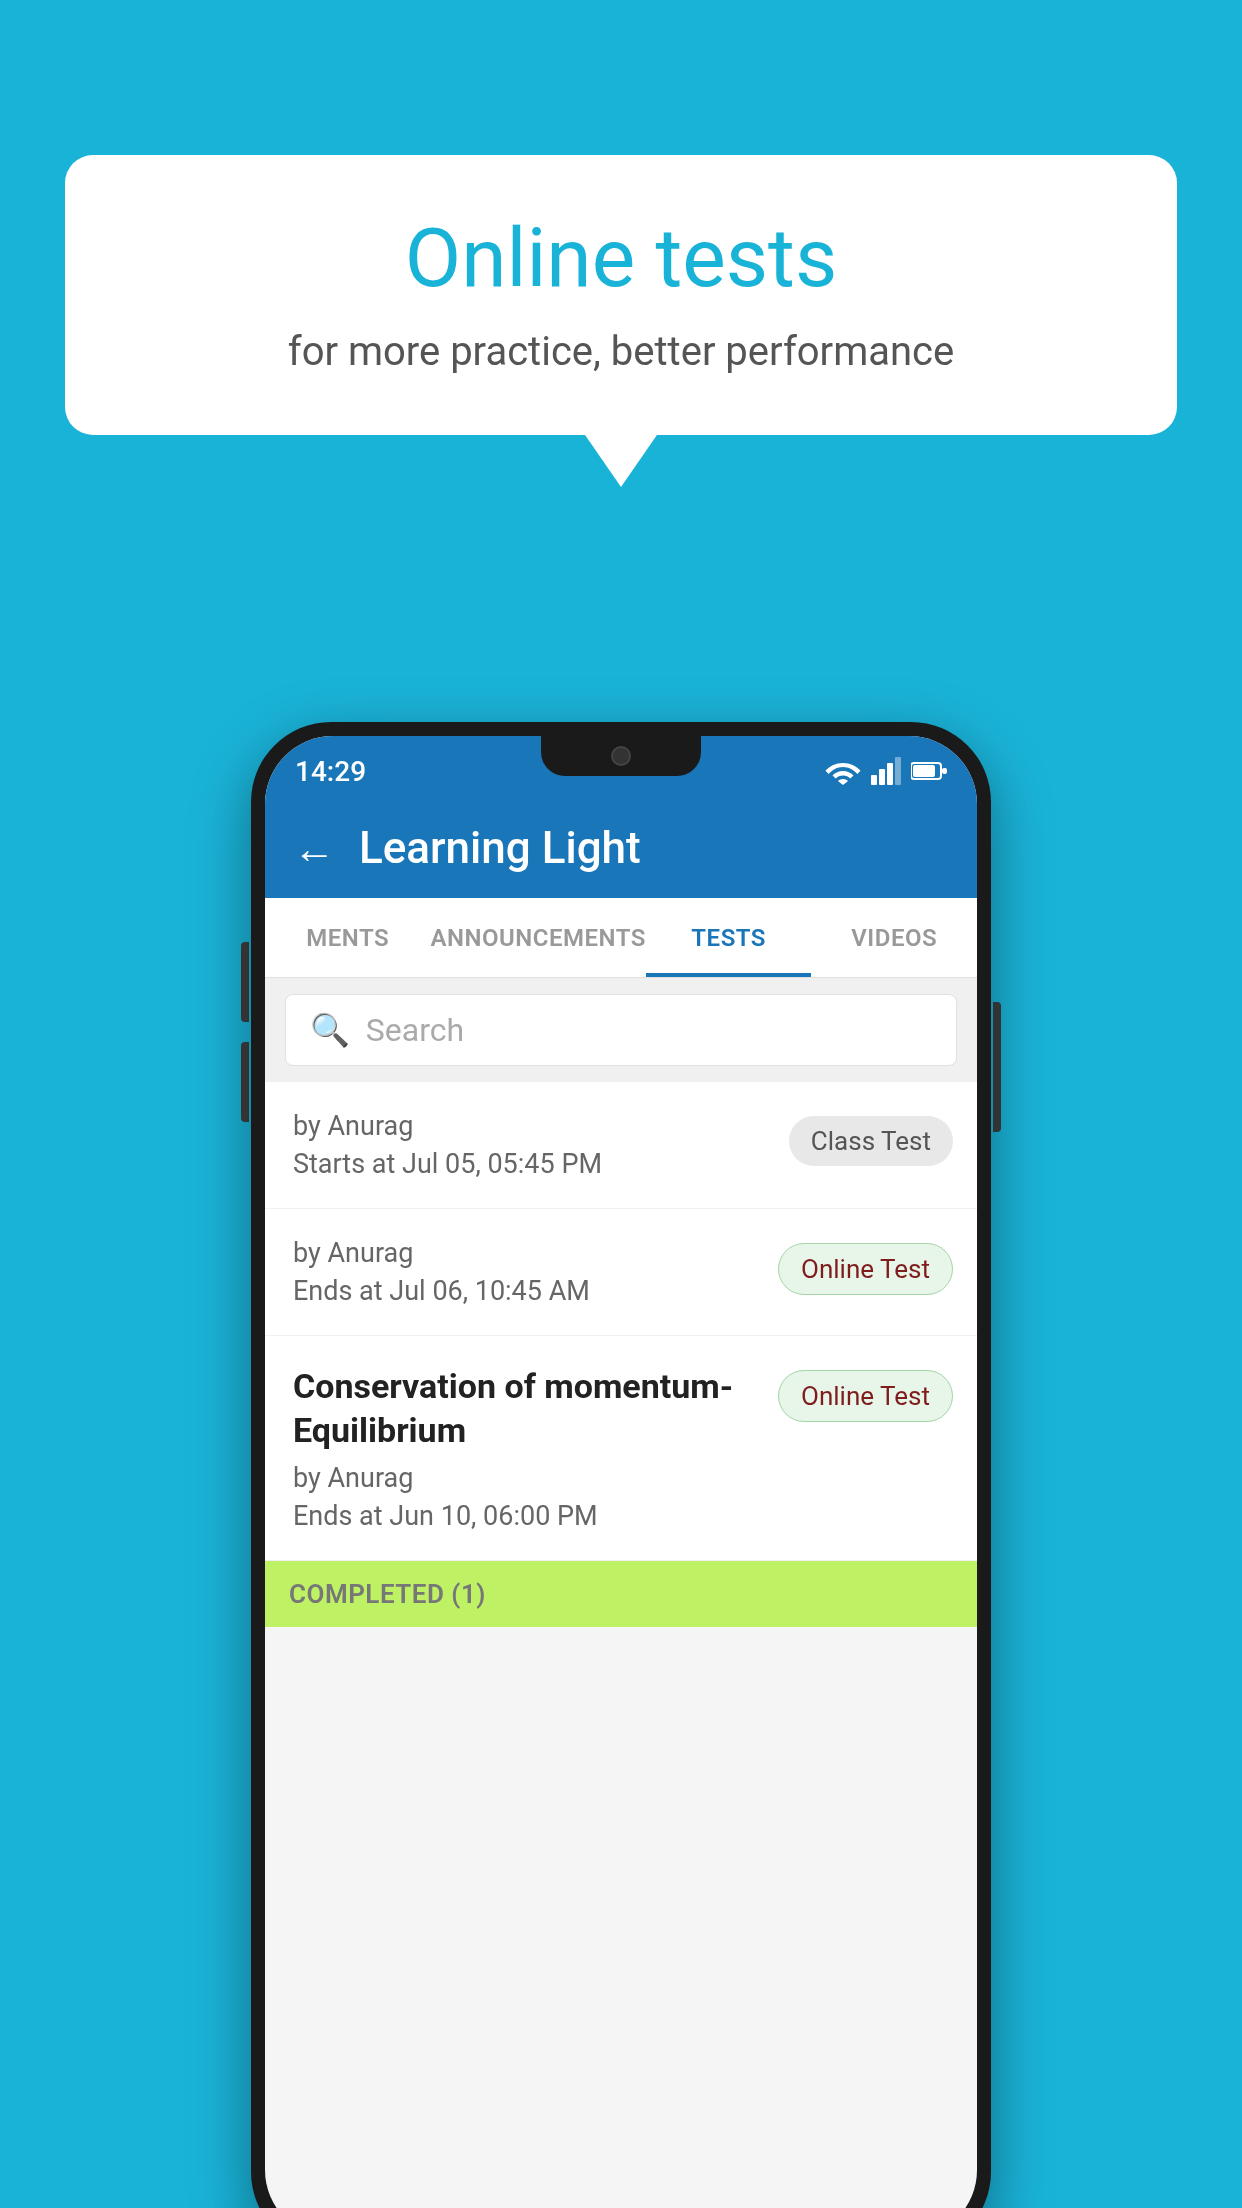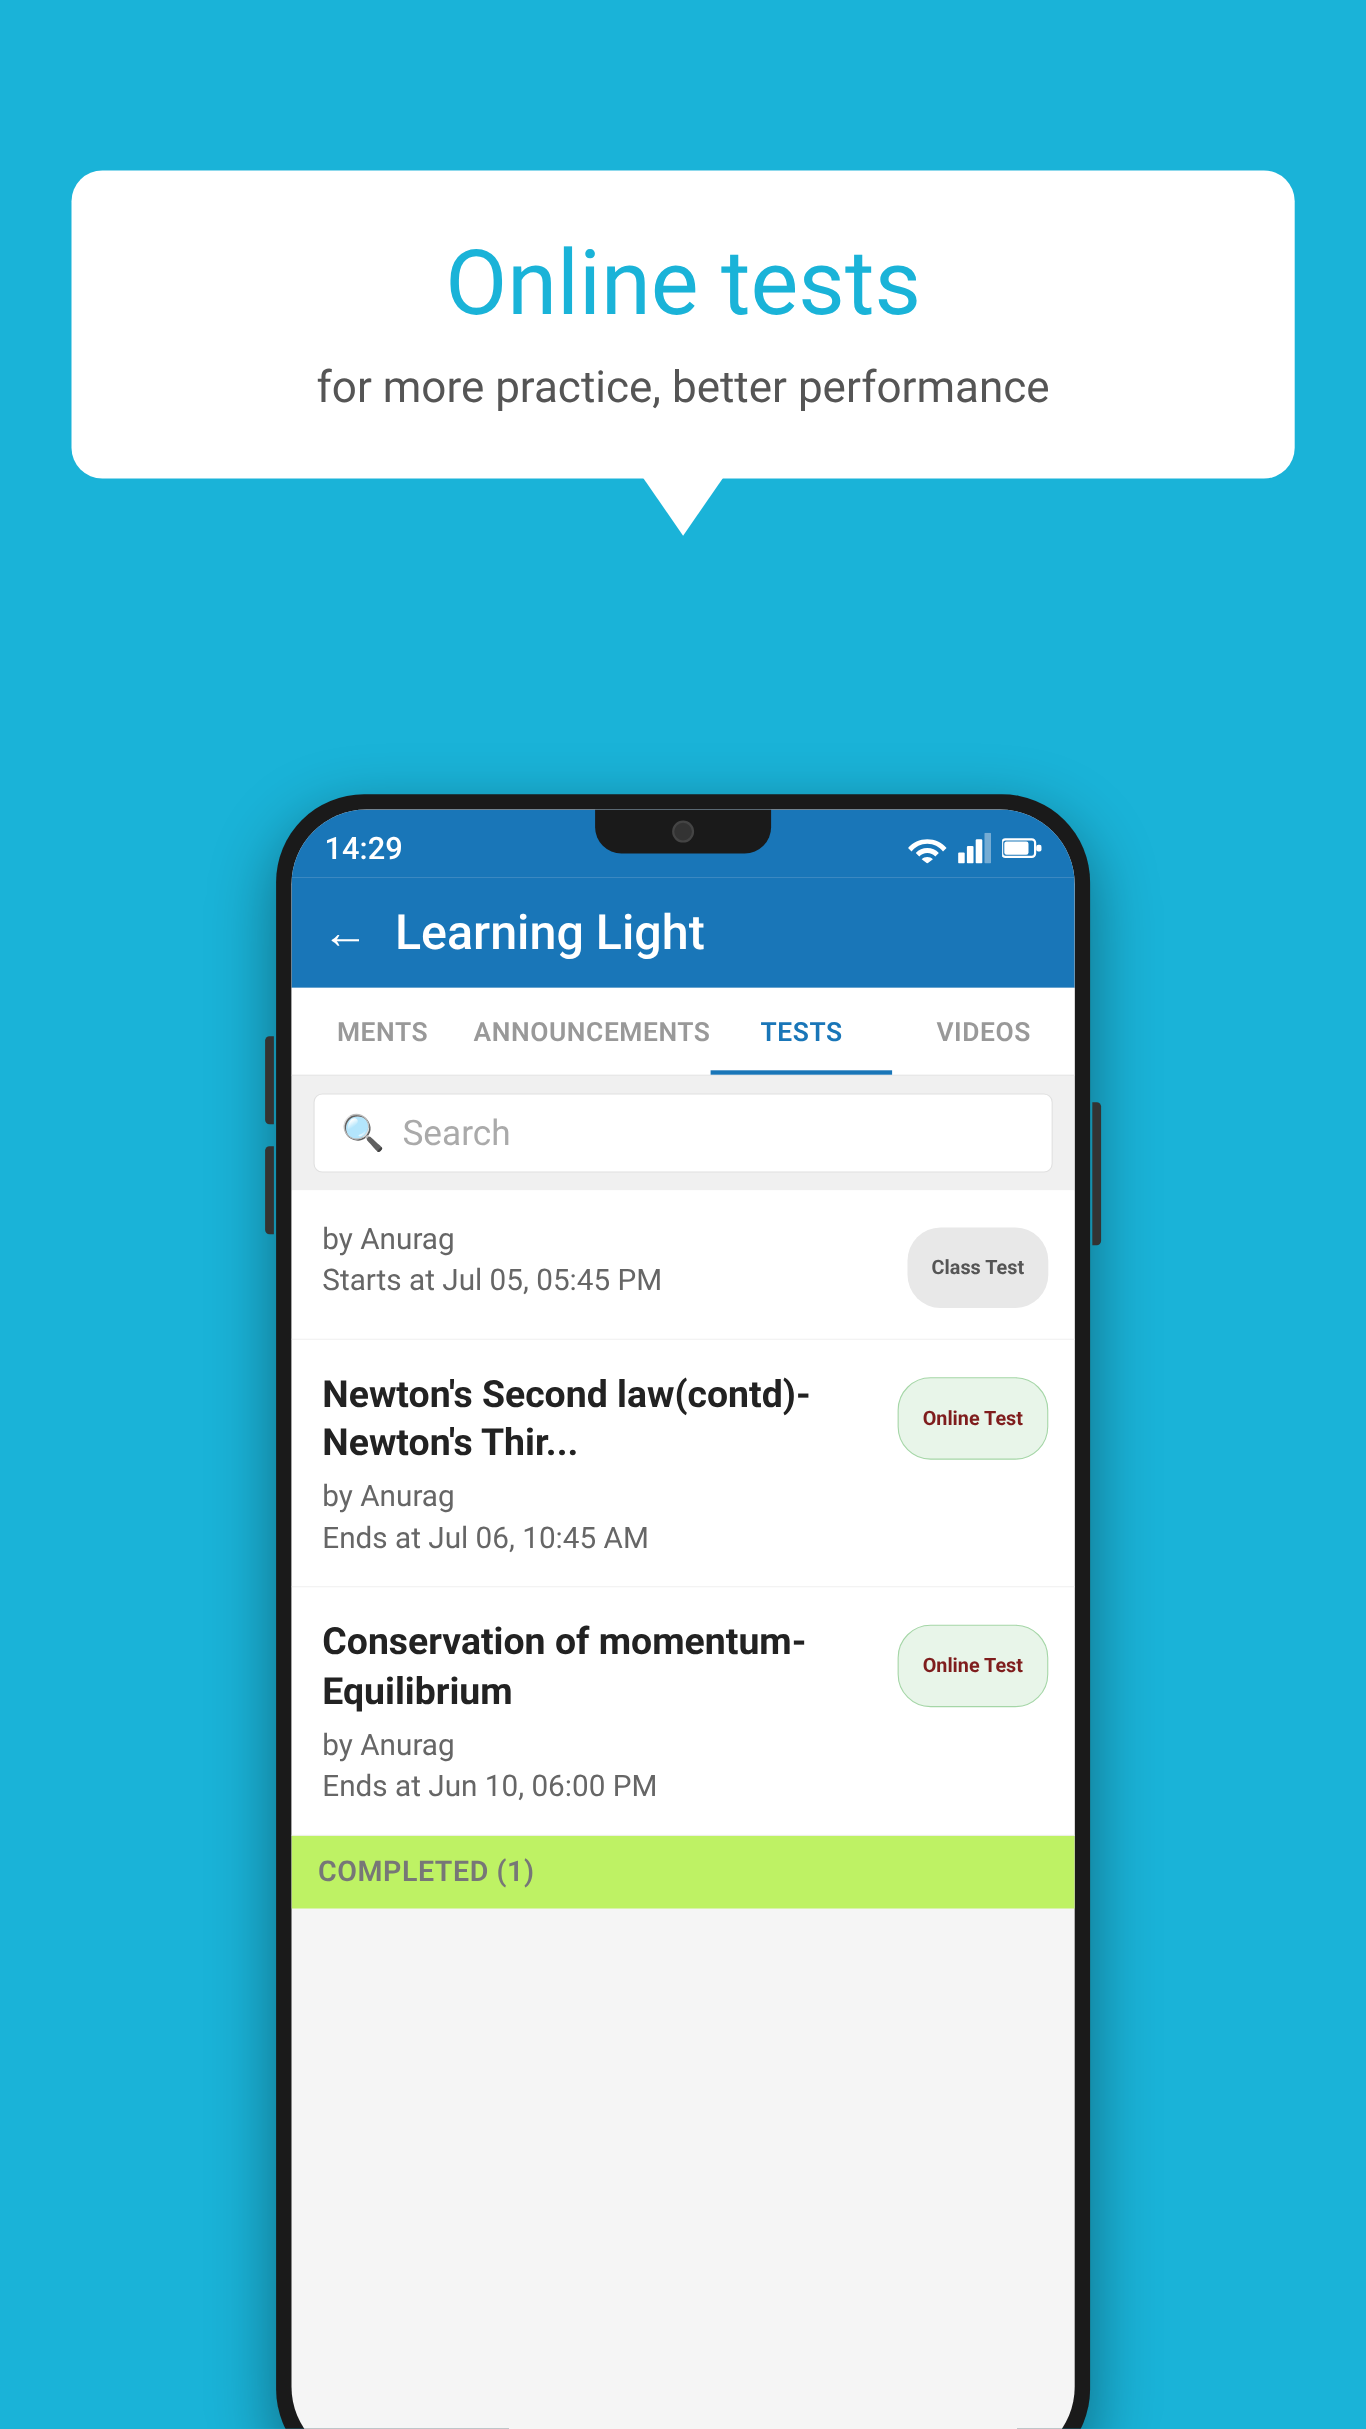--- a/index.html
+++ b/index.html
@@ -261,24 +261,24 @@
       color: #666;
       margin-bottom: 6px;
     }
 
     .test-date {
       font-size: 27px;
       color: #666;
     }
 
     .test-badge {
-      padding: 26px 22px;
+      padding: 10px 22px;
       border-radius: 30px;
-      font-size: 18px;
-      font-weight: 700;
+      font-size: 26px;
+      font-weight: 400;
       white-space: nowrap;
       margin-top: 6px;
     }
 
     .badge-class {
       background: #e8e8e8;
       color: #555;
     }
 
     .badge-online {
@@ -406,21 +406,20 @@
         <div class="test-item">
           <div class="test-info">
             <div class="test-author">by Anurag</div>
             <div class="test-date">Starts at  Jul 05, 05:45 PM</div>
           </div>
           <span class="test-badge badge-class">Class Test</span>
         </div>
 
         <div class="test-item">
           <div class="test-info">
-            <div class="test-title">Newton's Second law(contd)-Newton's Thir...</div>
             <div class="test-author">by Anurag</div>
             <div class="test-date">Ends at  Jul 06, 10:45 AM</div>
           </div>
           <span class="test-badge badge-online">Online Test</span>
         </div>
 
         <div class="test-item">
           <div class="test-info">
             <div class="test-title">Conservation of momentum-Equilibrium</div>
             <div class="test-author">by Anurag</div>

